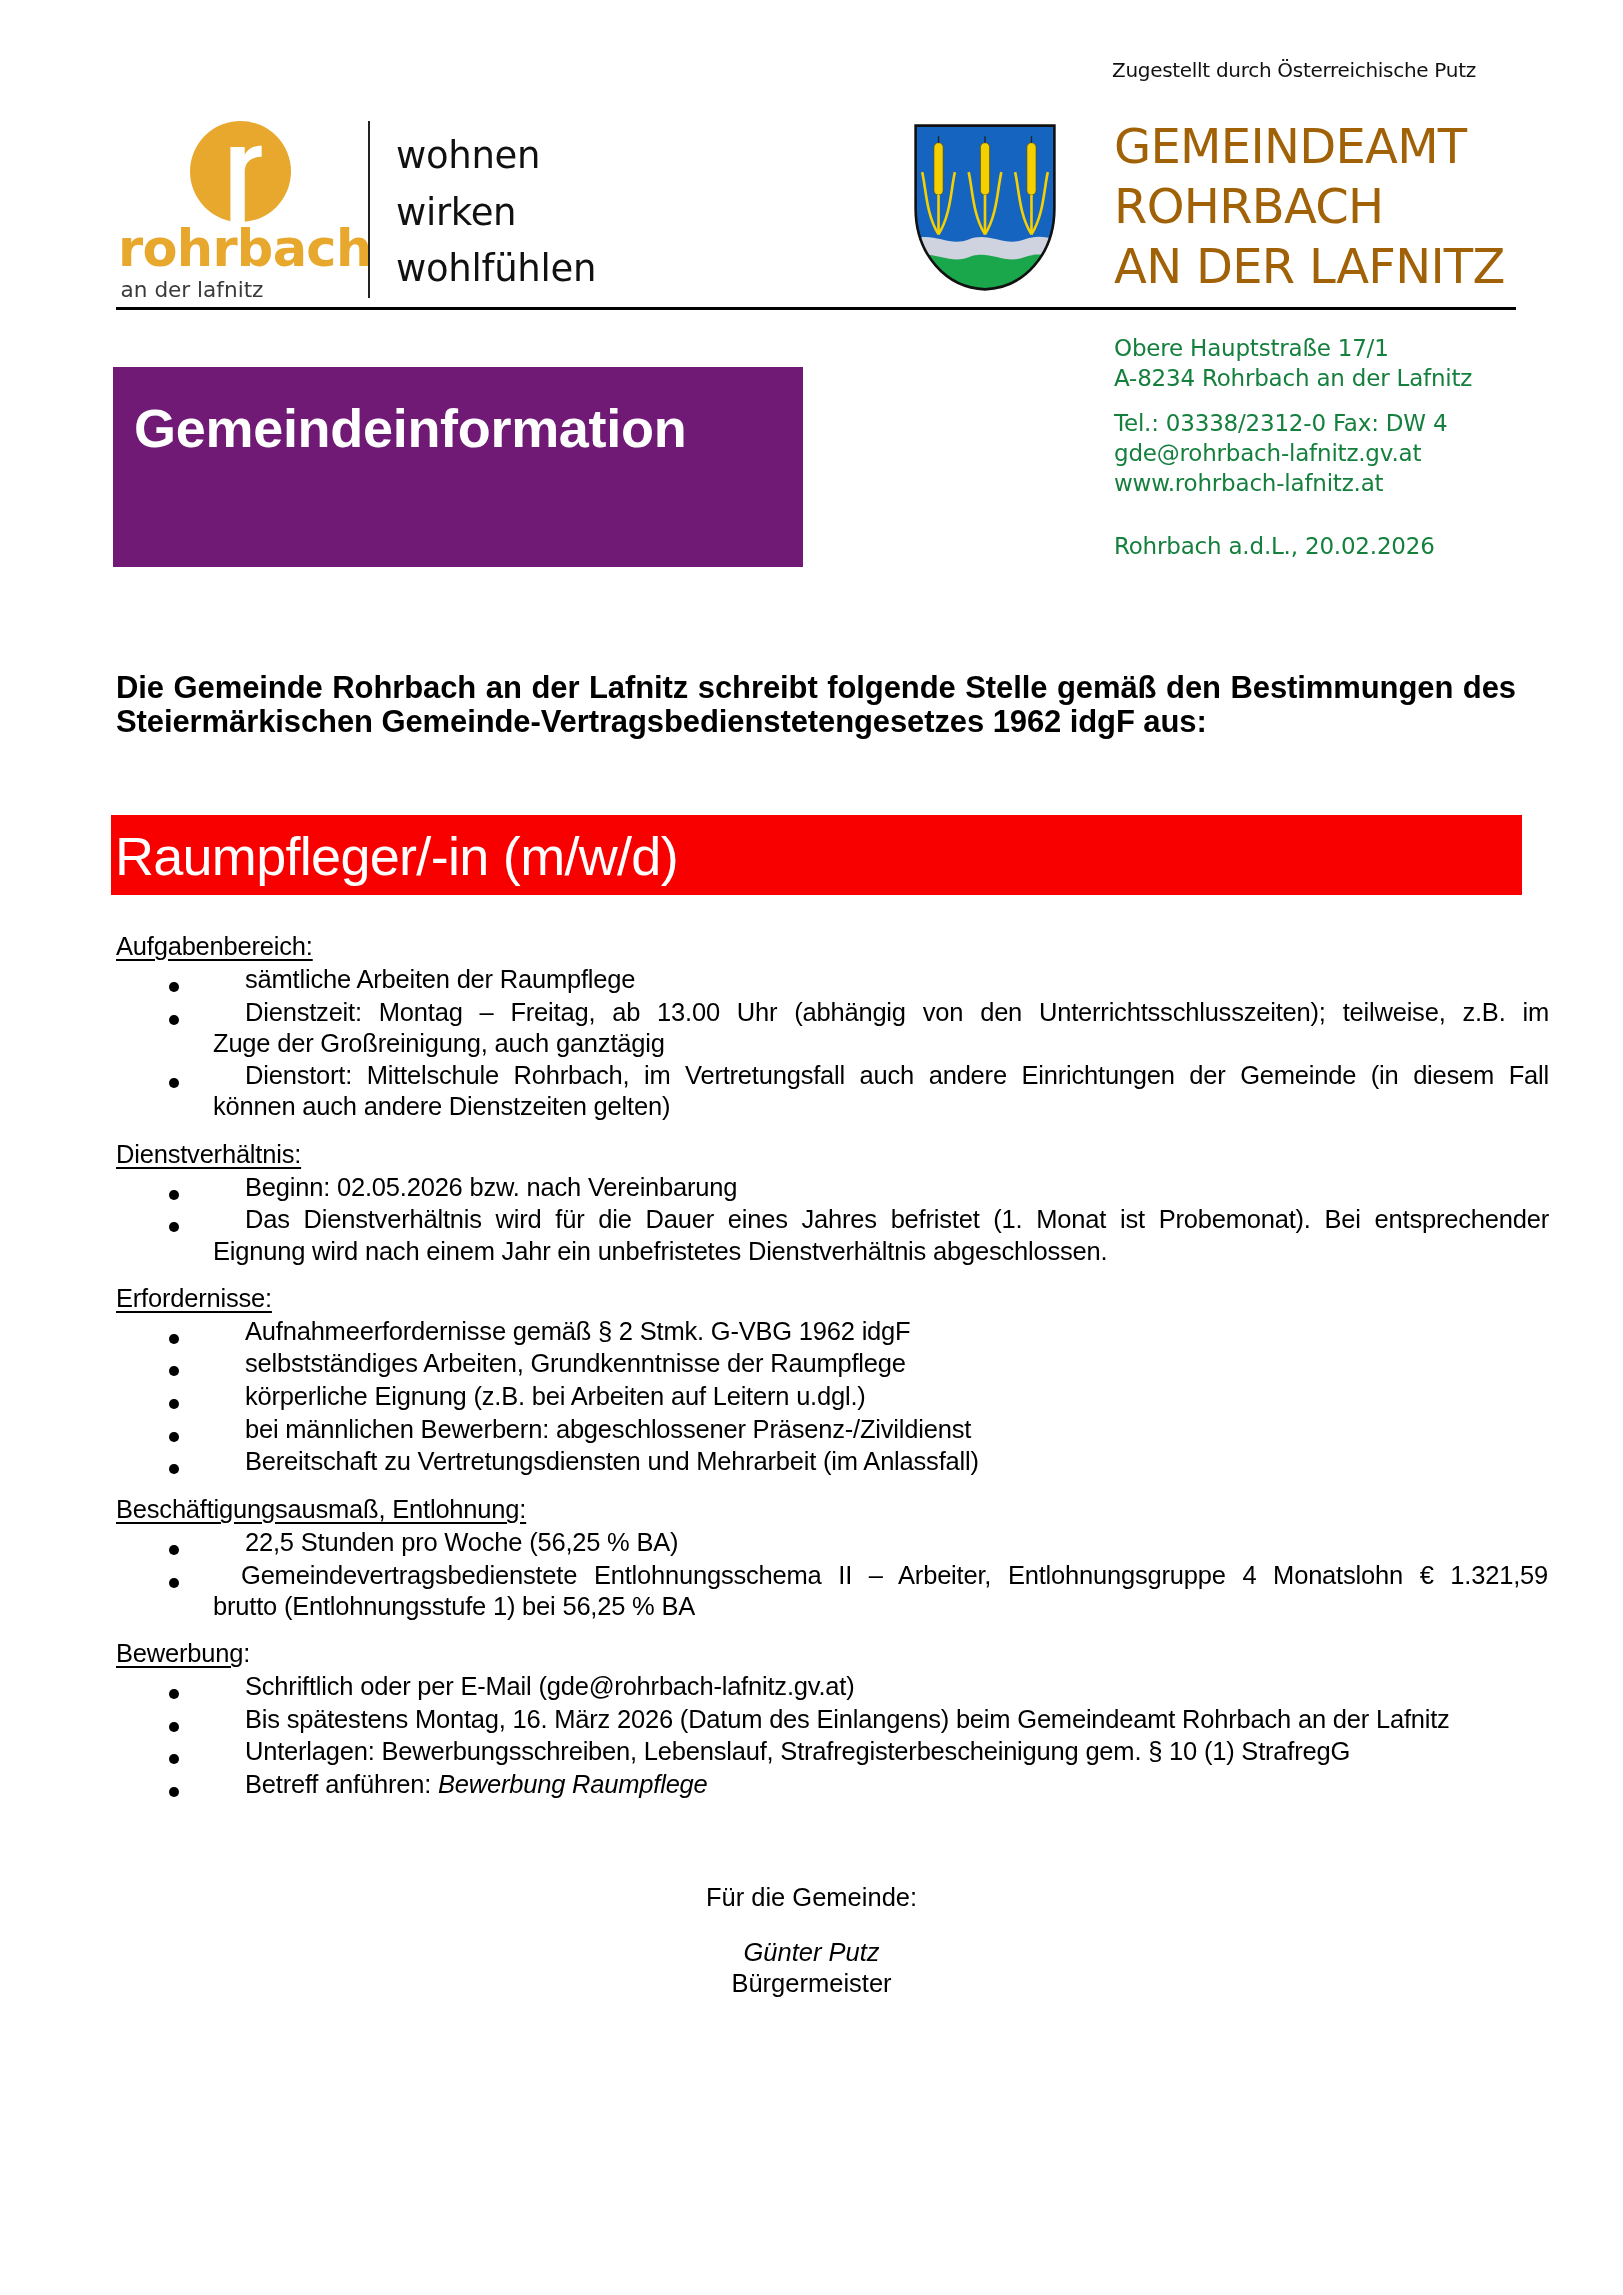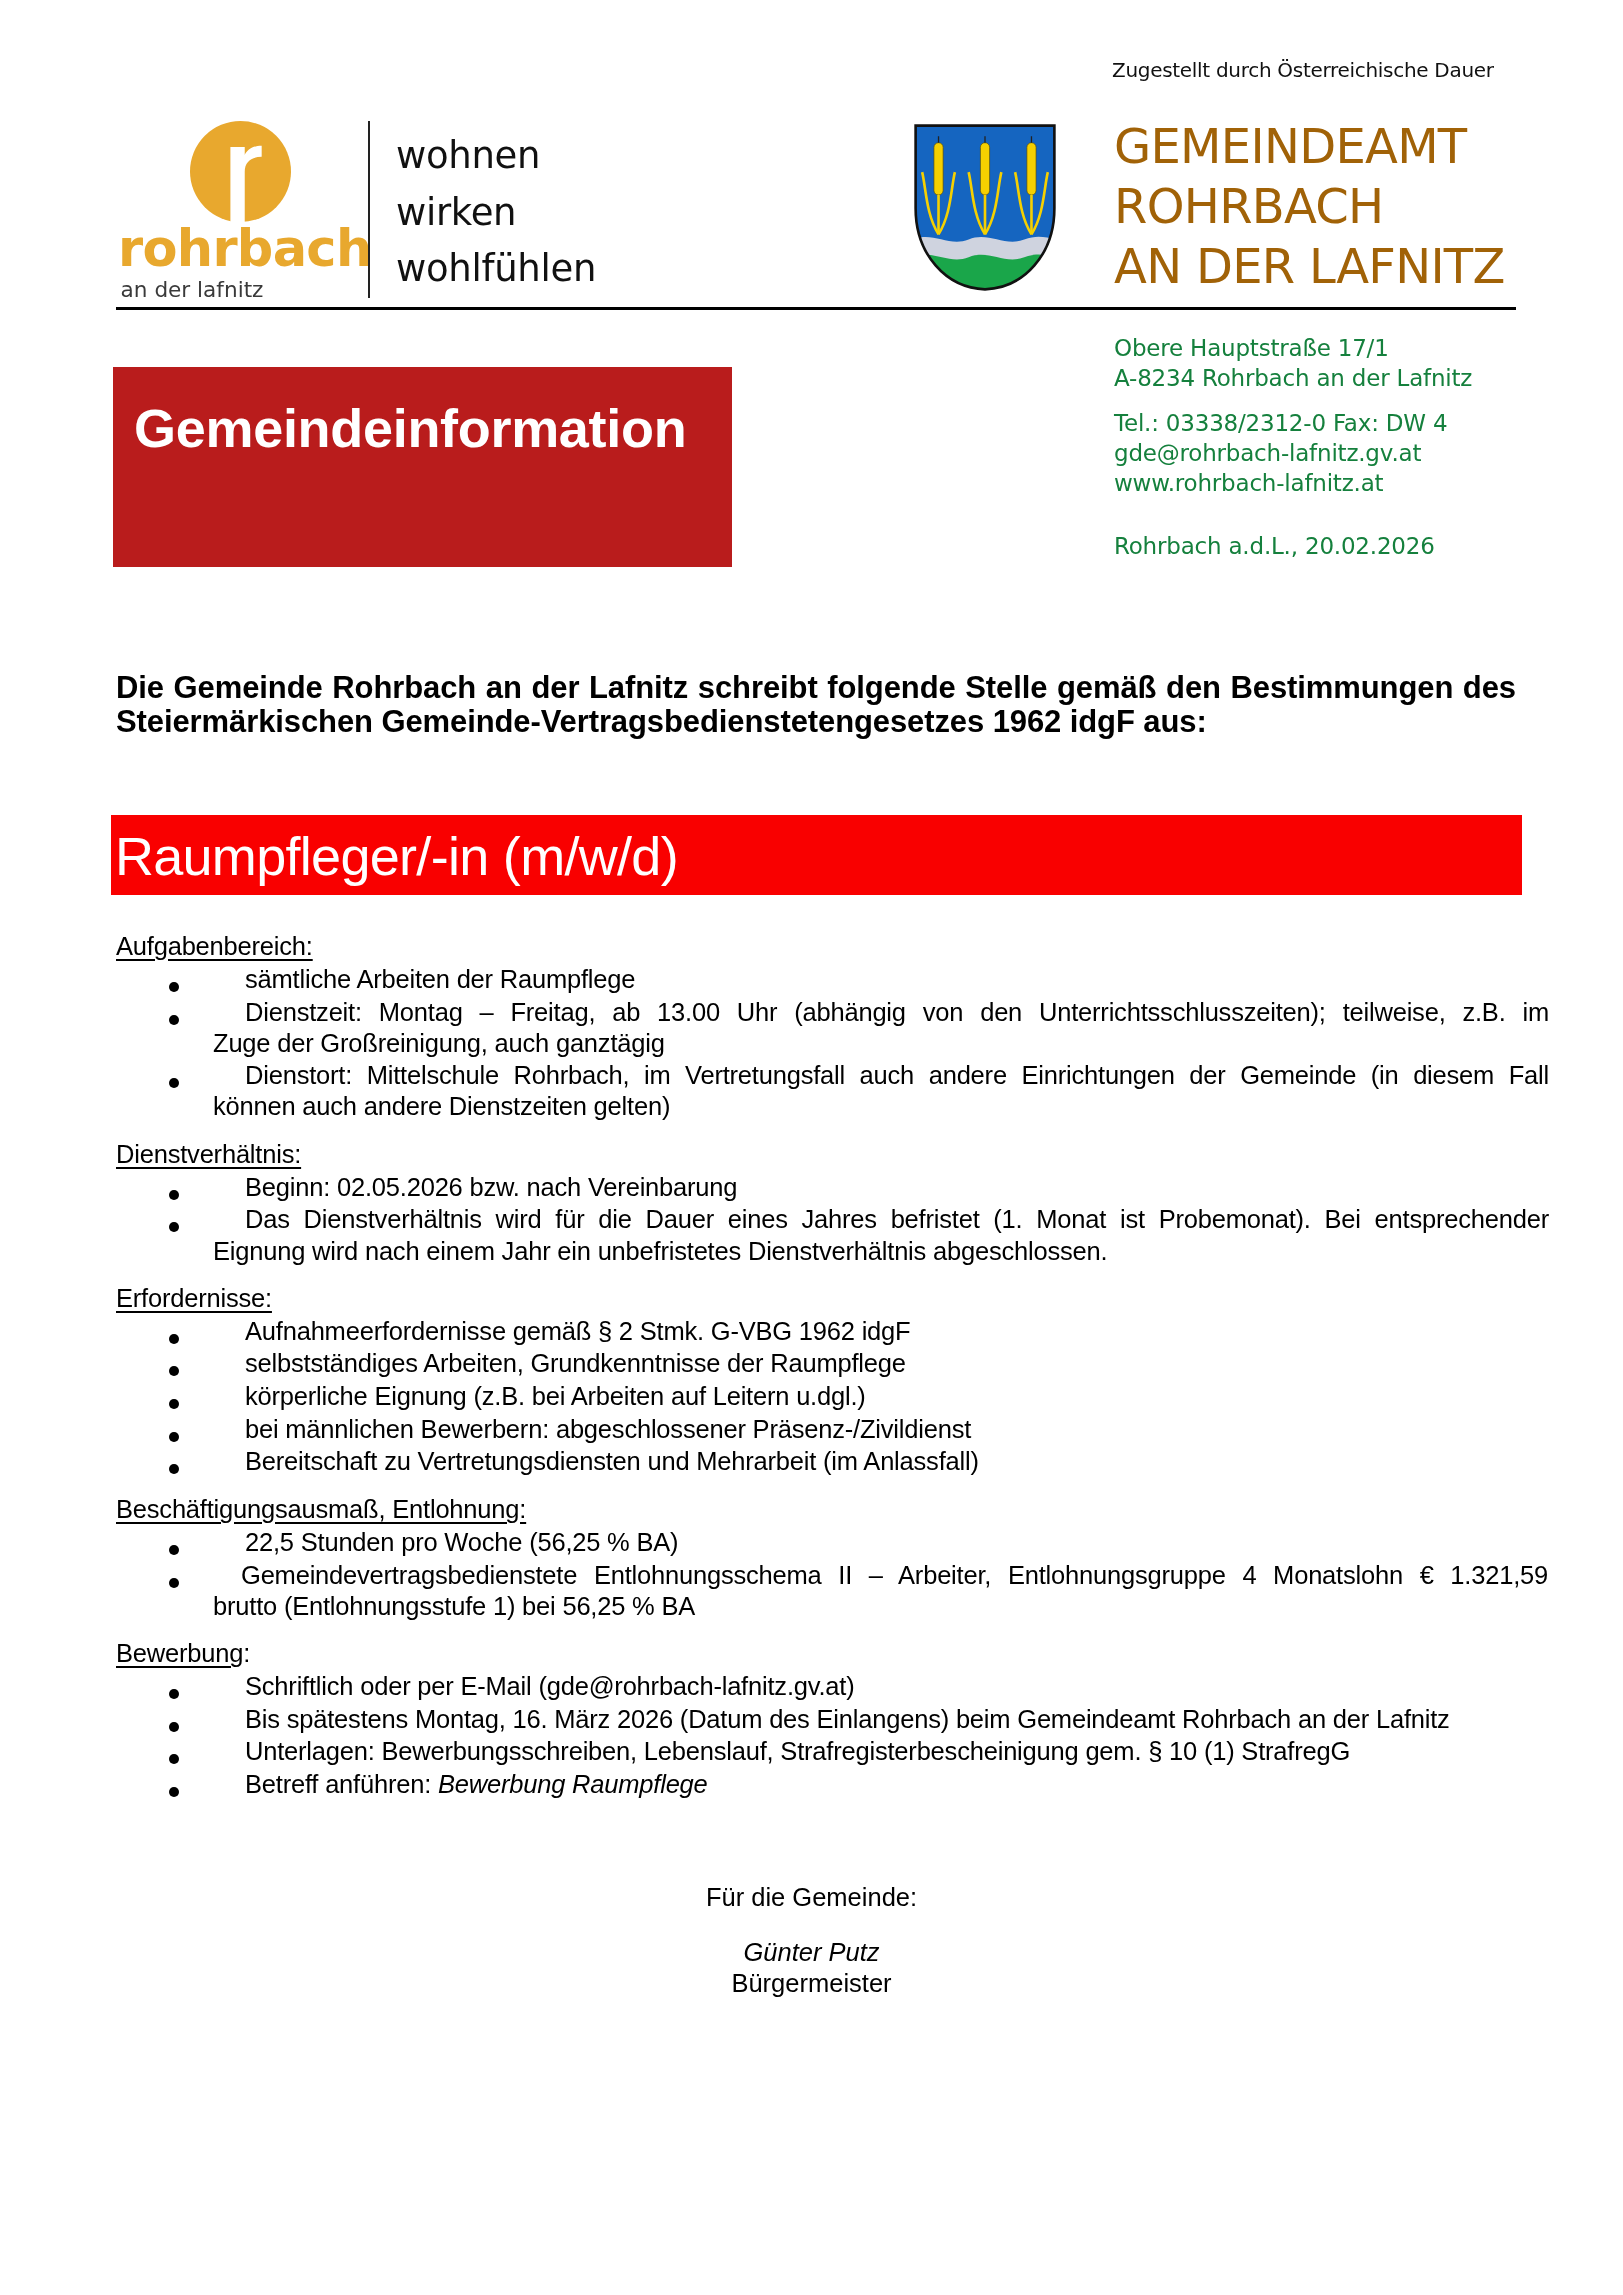--- a/index.html
+++ b/index.html
@@ -22,21 +22,21 @@
   .crest { left: 913px; top: 123px; width: 144px; height: 169px; }
 
   .office-name { left: 1114px; font-family: "DejaVu Sans", sans-serif; font-size: 48px; color: #a16207; line-height: 1; letter-spacing: -0.7px; }
 
   .header-rule { left: 116px; top: 307px; width: 1400px; height: 3.3px; background: #000; }
 
   
   .addr { left: 1114px; font-family: "DejaVu Sans", sans-serif; font-size: 23px; color: #15803d; line-height: 1; letter-spacing: -0.2px; }
 
   
-  .info-box { left: 113px; top: 367px; width: 619px; height: 200px; background: #b91c1c; }
+  .info-box { left: 113px; top: 367px; width: 690px; height: 200px; background: #701a75; }
   .info-title { position: absolute; left: 21px; top: 34px; color: #fff; font-weight: bold; font-size: 54px; line-height: 1; letter-spacing: -0.3px; }
   .info-bullet-row { position: absolute; left: 71px; top: 124px; display: flex; align-items: center; color: #fff; font-weight: bold; font-size: 37px; line-height: 1; }
   .info-bullet-dot { width: 11px; height: 11px; border-radius: 50%; background: #fff; margin-right: 42px; }
 
   
   .intro { left: 116px; top: 671px; width: 1400px; font-weight: bold; font-size: 31px; line-height: 34px; text-align: justify; text-align-last: left; letter-spacing: -0.1px; }
 
   
   .job-banner { left: 111px; top: 815px; width: 1411px; height: 80px; background: #f90000; }
   .job-title { position: absolute; left: 3.9px; top: 14.4px; color: #fff; font-size: 54px; line-height: 1; letter-spacing: -0.7px; }
@@ -50,21 +50,21 @@
 
   .b { font-weight: normal; }
   .i { font-style: italic; }
 
   
   .sig { left: 0; width: 1623px; text-align: center; font-size: 25.5px; line-height: 1; }
 </style>
 </head>
 <body>
 
-<div class="abs post-note">Zugestellt durch Österreichische Dauer</div>
+<div class="abs post-note">Zugestellt durch Österreichische Putz</div>
 
 <div class="abs logo-block">
   <div class="logo-circle">
     <svg class="logo-r" viewBox="0 0 155 155">
       <path d="M62 40 L62 155 L84 155 L84 78 C84 62 95 55 110 55 L110 38 C96 38 88 44 84 52 L84 40 Z" fill="#ffffff"></path>
     </svg>
   </div>
   <div class="logo-wordmark">rohrbach</div>
   <div class="logo-sub">an der lafnitz</div>
 </div>

